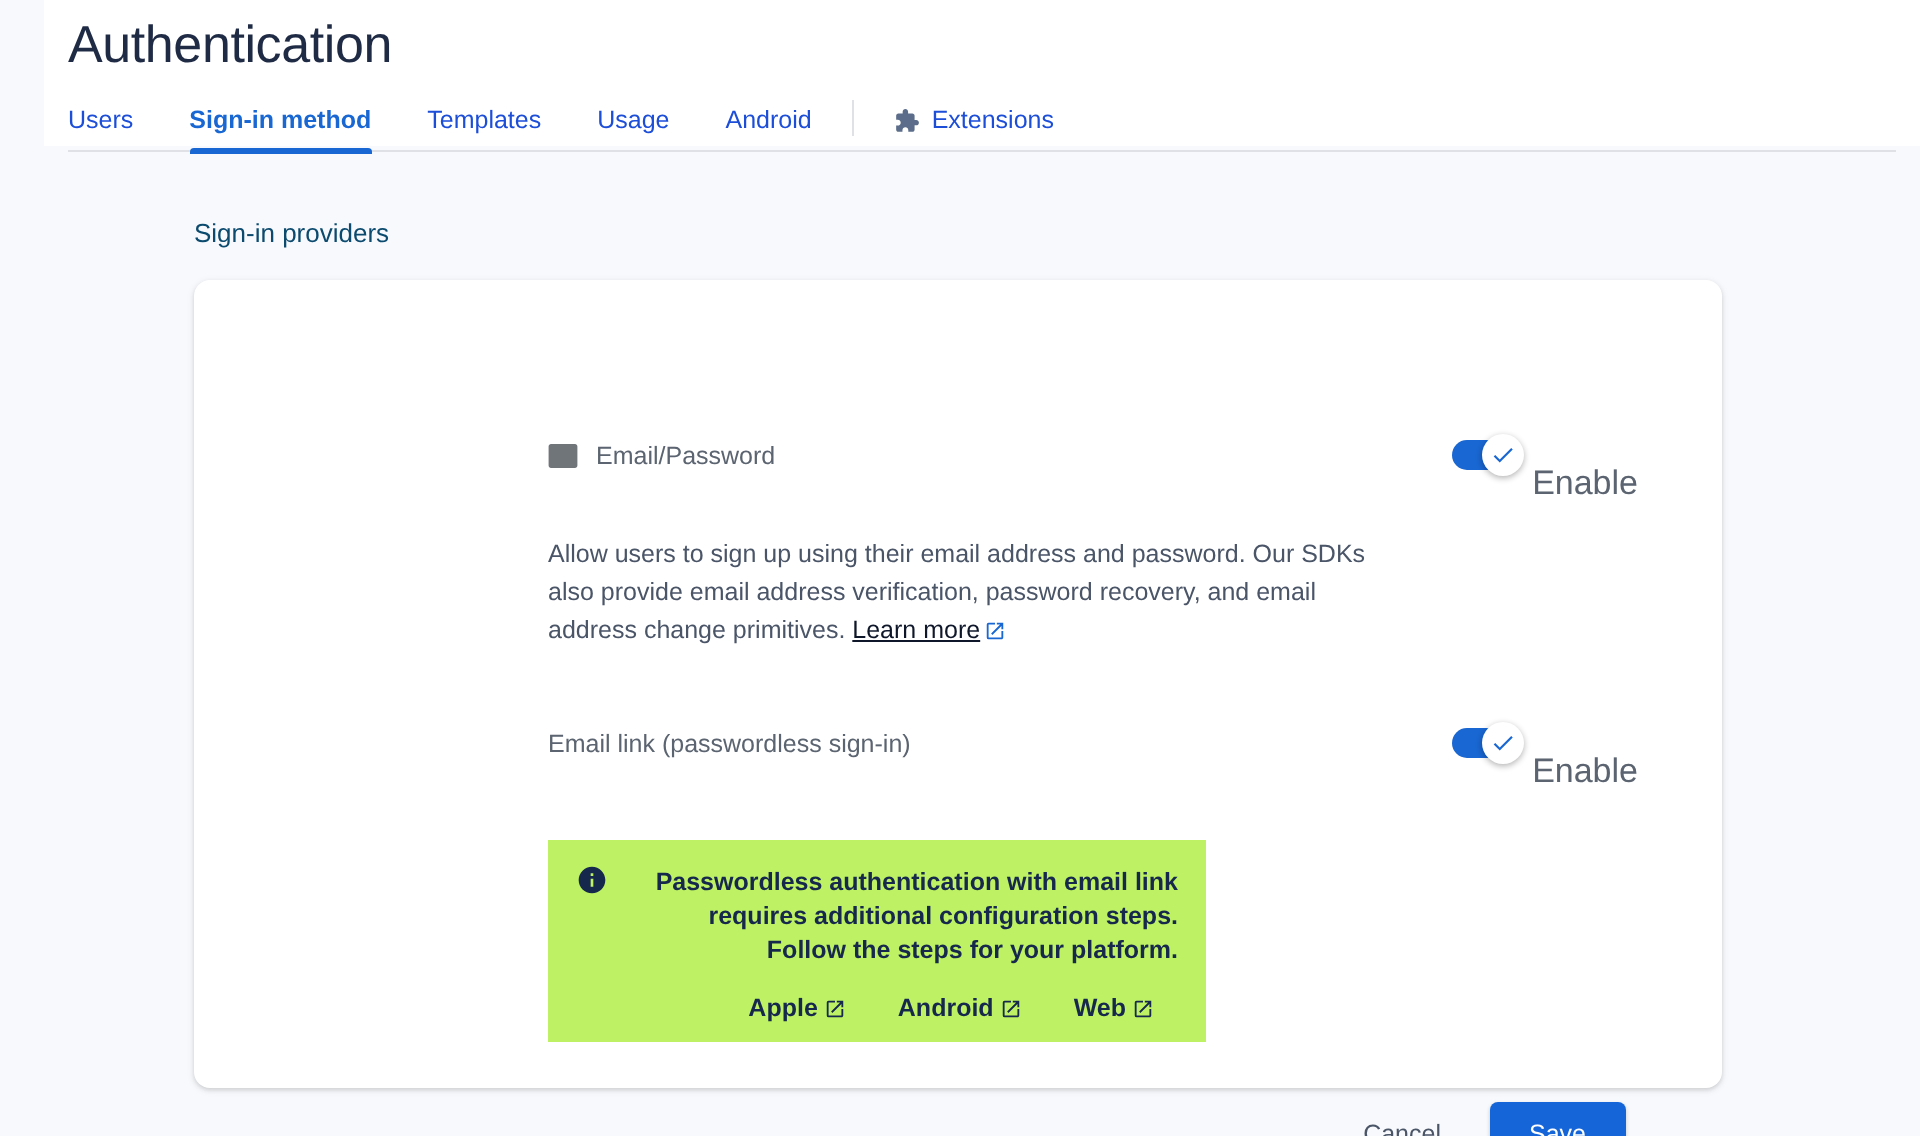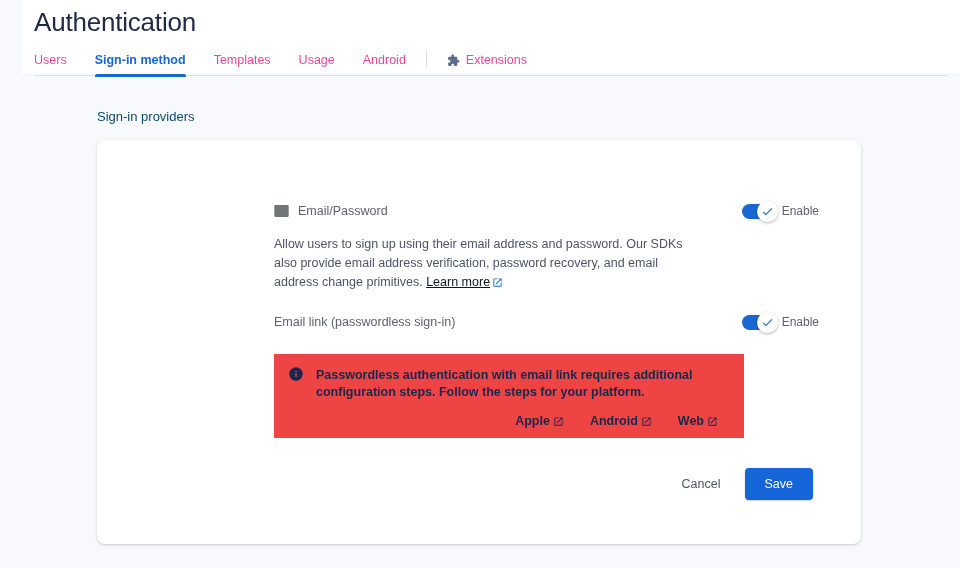--- a/index.html
+++ b/index.html
@@ -45,21 +45,21 @@
     content: "";
     position: absolute;
     left: 12px;
     right: 12px;
     bottom: 0;
     height: 1px;
     background: #dfe1e6;
   }
   .tab {
     font-size: 12.5px;
-    color: #ec4899;
+    color: #1d4ed8;
     padding: 0 14px 9px 14px;
     cursor: pointer;
     position: relative;
     white-space: nowrap;
     line-height: 14px;
   }
   .tab:first-child { padding-left: 0; margin-left: 0; }
   .tab.active {
     color: #1967d2;
     font-weight: bold;
@@ -152,22 +152,23 @@
     width: 21px;
     height: 21px;
     background: #ffffff;
     border-radius: 50%;
     box-shadow: 0 1px 3px rgba(0,0,0,.3);
     display: flex;
     align-items: center;
     justify-content: center;
   }
   .toggle-label {
-    font-size: 12px;
+    font-size: 17px;
     color: #5b6470;
+    margin-top: 29px;
   }
 
   .desc {
     padding: 16px 72px 0 177px;
     font-size: 12.5px;
     line-height: 19px;
     color: #4a5568;
     max-width: 414px;
   }
   .learn-link {
@@ -177,24 +178,25 @@
     white-space: nowrap;
   }
   .ext-icon { vertical-align: -2px; margin-left: 2px; }
 
   .row-emaillink {
     padding-top: 22px;
   }
 
   .banner {
     margin: 24px 42px 0 177px;
-    background: #ef4444;
+    background: #bef264;
     padding: 12px 14px 10px 14px;
     box-sizing: border-box;
-    width: 470px;
+    width: 329px;
+    text-align: right;
   }
   .banner-top {
     display: flex;
     gap: 12px;
     align-items: flex-start;
   }
   .banner-text {
     font-size: 12.5px;
     line-height: 17px;
     color: #16294d;

